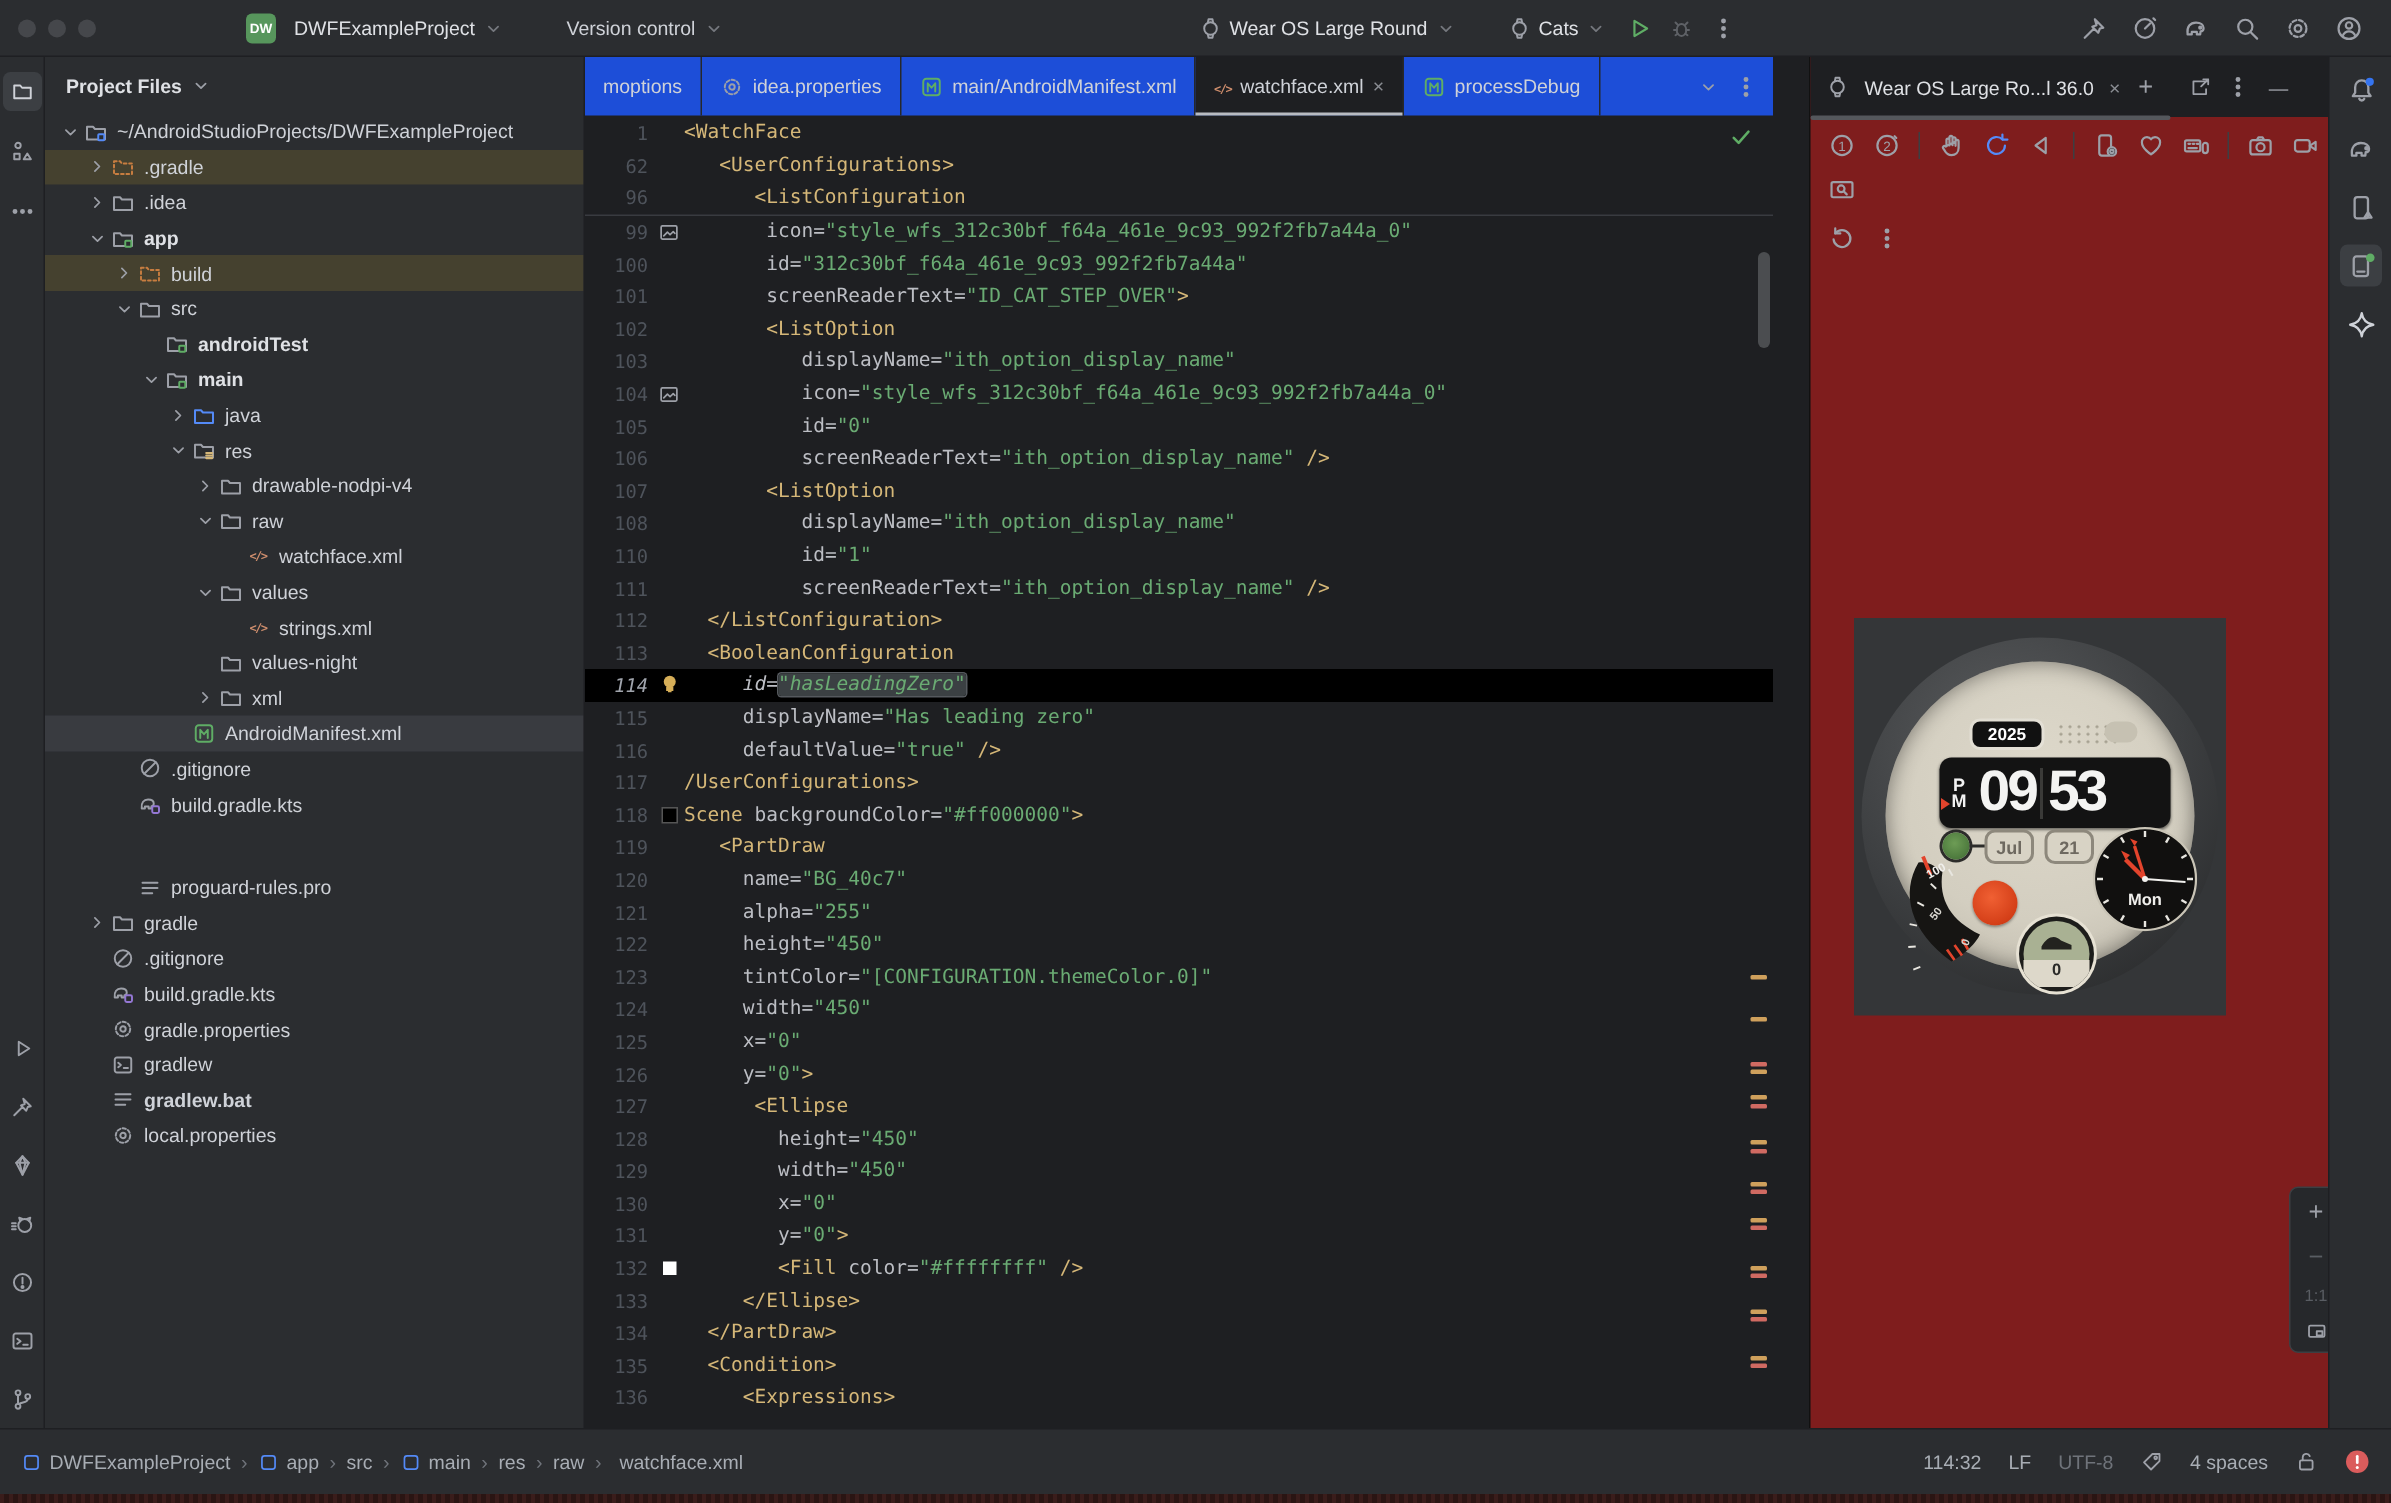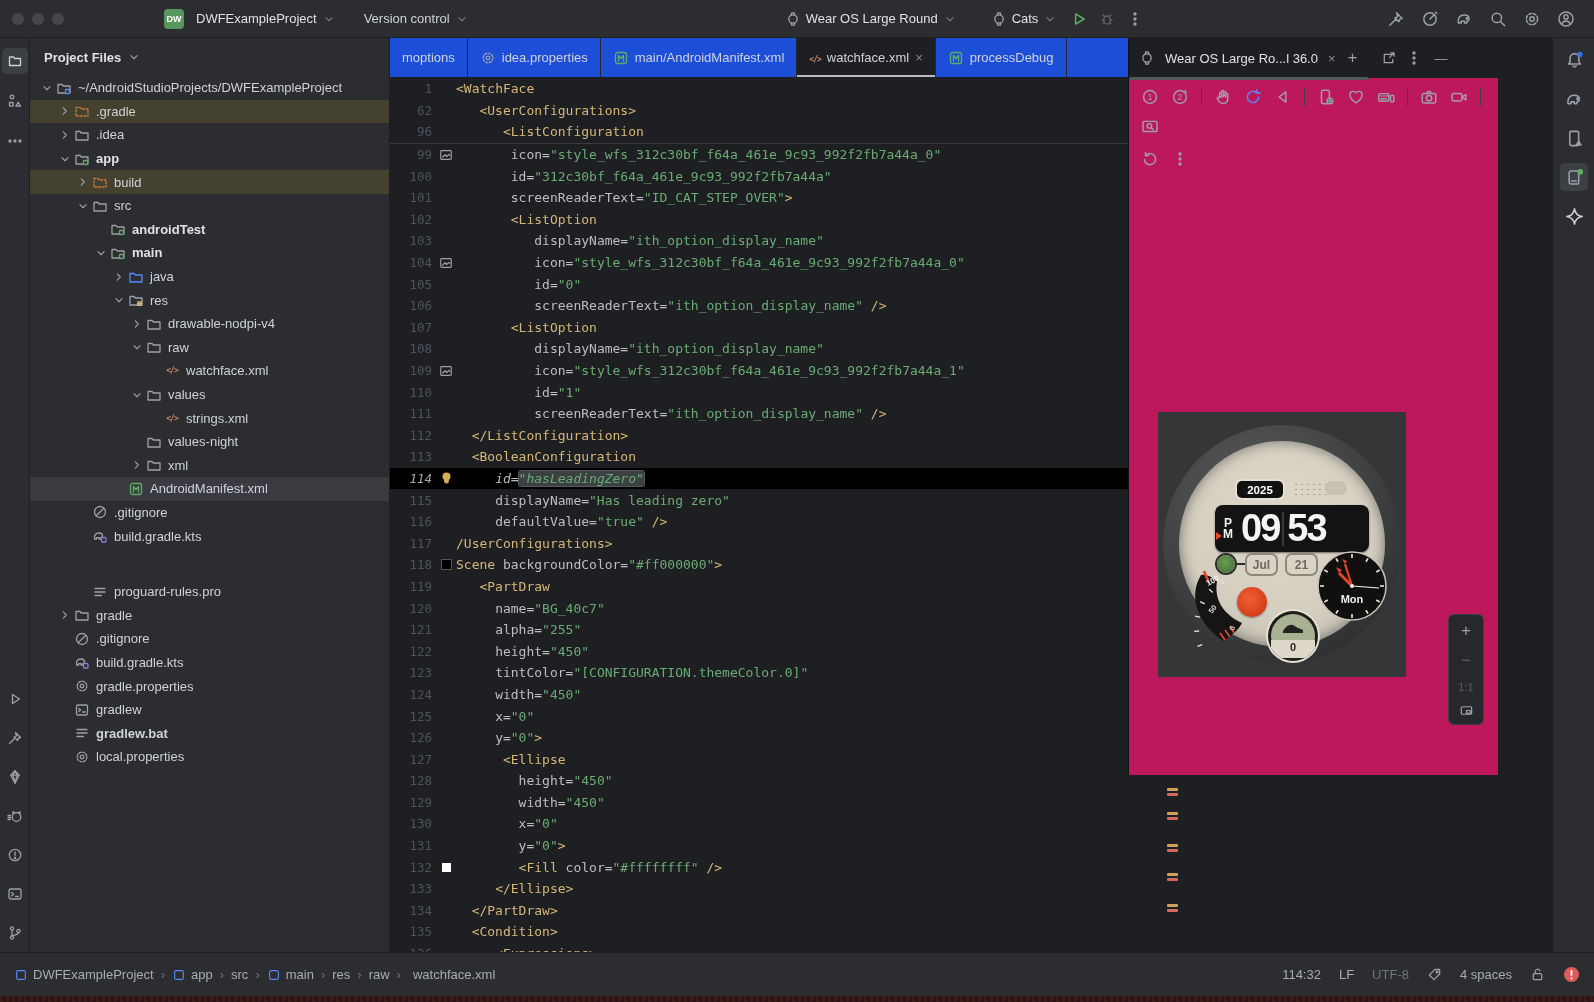--- a/index.html
+++ b/index.html
@@ -56,21 +56,21 @@
   .t { color:#d5b778; } .a { color:#bcbec4; }
   .v { color:#6aab73; }
   .vsel { color:#6aab73; background:#3b4043; border-radius:2px; box-shadow:0 0 0 1px #55595e; }
   #sticky { background:#1e1f22; border-bottom:1px solid #393b40; }
   #edit-check { position:absolute; right:14px; top:46px; }
   #scroll-thumb { position:absolute; right:2px; top:130px; width:8px; height:64px; background:#4b4d50; border-radius:4px; }
   .stripe-mark { position:absolute; right:4px; width:11px; height:3px; border-radius:1px; }
   .stripe-mark.o { background:#cfa05c; } .stripe-mark.r { background:#d06a62; }
 
   
-  #devpanel { position:absolute; left:1128px; top:38px; width:370px; height:737px; background:#be185d;
+  #devpanel { position:absolute; left:1206px; top:38px; width:370px; height:914px; background:#7f1d1d;
     border-left:1px solid #111; }
   #dev-tabrow { height:40px; display:flex; align-items:center; gap:10px; padding:0 10px; color:#dfe1e5;
     background:#1e1f22; }
   #dev-underline { position:absolute; left:0; top:39px; width:240px; height:3px; background:#54575c; border-radius:2px; }
   .dev-toolbar { display:flex; align-items:center; gap:4px; padding:6px 8px 0 8px; flex-wrap:wrap; }
   .dt-ic { width:26px; height:26px; display:flex; align-items:center; justify-content:center; border-radius:4px; }
   .dt-sep { width:1px; height:18px; background:#3c3f43; margin:0 4px; }
 
   
   #dev-screen { position:absolute; left:29px; top:374px; width:248px; height:265px; background:#343638; }
@@ -141,21 +141,21 @@
     </div>
   <div class="dw-badge">DW</div>
   <div class="tb-item" style="margin-left:4px;">
     <span>DWFExampleProject</span>
     <span class="chev">
         <svg width="14" height="14" viewBox="0 0 16 16" fill="none" stroke="#9da0a8" stroke-width="1.3" stroke-linecap="round" stroke-linejoin="round">
           <path d="M4.5 6.5l3.5 3.5 3.5-3.5"></path>
         </svg>
       </span>
   </div>
-  <div class="tb-item" style="margin-left:12px; color:#cfd2d8;">
+  <div class="tb-item" style="margin-left:26px; color:#cfd2d8;">
     <span>Version control</span>
     <span class="chev">
         <svg width="14" height="14" viewBox="0 0 16 16" fill="none" stroke="#9da0a8" stroke-width="1.3" stroke-linecap="round" stroke-linejoin="round">
           <path d="M4.5 6.5l3.5 3.5 3.5-3.5"></path>
         </svg>
       </span>
   </div>
   <div class="tb-item" style="margin-left:300px;">
     <span id="dev-sel-icon">
         <svg width="16" height="16" viewBox="0 0 16 16" fill="none" stroke="#9da0a8" stroke-width="1.3" stroke-linecap="round" stroke-linejoin="round">
@@ -760,30 +760,20 @@
         </div>
         <div class="cline">
           <span class="lnum">107</span>
           <span class="gico"></span>
           <span class="ctext" style="padding-left: 7ch;"><span class="t">&lt;ListOption</span></span>
         </div>
         <div class="cline">
           <span class="lnum">108</span>
           <span class="gico"></span>
           <span class="ctext" style="padding-left: 10ch;"><span class="a">displayName=</span><span class="v">"ith_option_display_name"</span></span>
-        </div>
-        <div class="cline">
-          <span class="lnum">109</span>
-          <span class="gico">
-            <svg width="14" height="14" viewBox="0 0 16 16" fill="none" stroke="#9da0a8" stroke-width="1.3" stroke-linecap="round" stroke-linejoin="round">
-              <rect x="2" y="3" width="12" height="10" rx="1"></rect>
-              <path d="M4 10.5l2.8-2.8 2 2 2.4-2.4 1.3 1.3"></path>
-            </svg>
-          </span>
-          <span class="ctext" style="padding-left: 10ch;"><span class="a">icon=</span><span class="v">"style_wfs_312c30bf_f64a_461e_9c93_992f2fb7a44a_1"</span></span>
         </div>
         <div class="cline">
           <span class="lnum">110</span>
           <span class="gico"></span>
           <span class="ctext" style="padding-left: 10ch;"><span class="a">id=</span><span class="v">"1"</span></span>
         </div>
         <div class="cline">
           <span class="lnum">111</span>
           <span class="gico"></span>
           <span class="ctext" style="padding-left: 10ch;"><span class="a">screenReaderText=</span><span class="v">"ith_option_display_name"</span><span class="t"> /&gt;</span></span>

